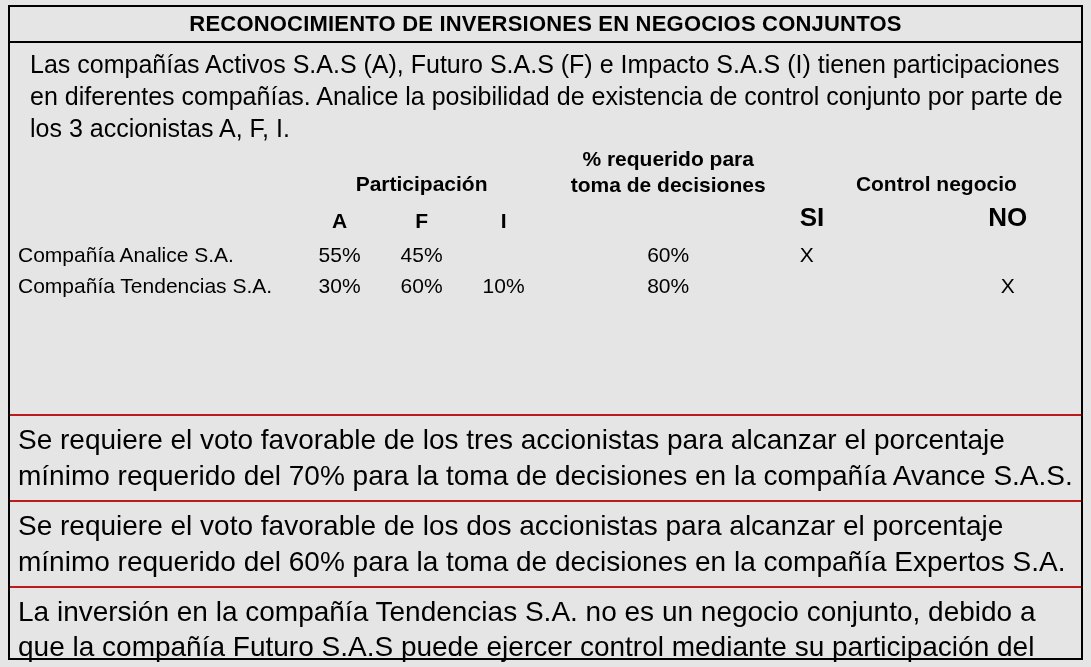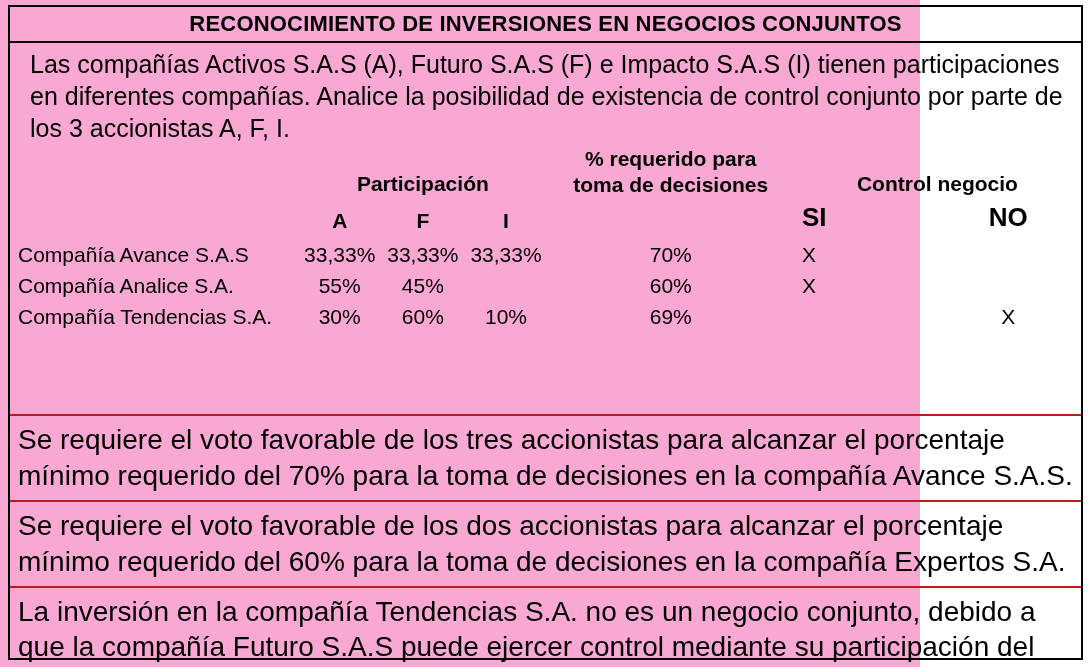--- a/index.html
+++ b/index.html
@@ -6,23 +6,23 @@
     margin: 0;
     padding: 0;
     background: #ffffff;
   }
   body {
     font-family: "Liberation Sans", sans-serif;
     color: #000000;
   }
   #page {
     position: relative;
-    width: 920px;
+    width: 1091px;
     height: 667px;
-    background: #f9a8d4;
+    background: #e5e5e5;
     box-sizing: border-box;
   }
   .frame {
     position: absolute;
     left: 8px;
     top: 5px;
     width: 1075px;
     height: 655px;
     border: 2px solid #000000;
     box-sizing: border-box;
@@ -136,46 +136,37 @@
           <tr>
             <td class="c-name hdr-blank"></td>
             <td class="c-a hdr-letter">A</td>
             <td class="c-f hdr-letter">F</td>
             <td class="c-i hdr-letter">I</td>
             <td class="c-req hdr-blank"></td>
             <td class="c-si hdr-sn">SI</td>
             <td class="c-no hdr-sn">NO</td>
           </tr>
 
-          <tr class="data-row">
-            <td class="c-name">Compañía Avance S.A.S</td>
-            <td class="c-a">33,33%</td>
-            <td class="c-f">33,33%</td>
-            <td class="c-i">33,33%</td>
-            <td class="c-req">70%</td>
-            <td class="c-si mark">X</td>
-            <td class="c-no mark"></td>
-          </tr>
 
           <tr class="data-row">
             <td class="c-name">Compañía Analice S.A.</td>
             <td class="c-a">55%</td>
             <td class="c-f">45%</td>
             <td class="c-i"></td>
             <td class="c-req">60%</td>
             <td class="c-si mark">X</td>
             <td class="c-no mark"></td>
           </tr>
 
           <tr class="data-row">
             <td class="c-name">Compañía Tendencias S.A.</td>
             <td class="c-a">30%</td>
             <td class="c-f">60%</td>
             <td class="c-i">10%</td>
-            <td class="c-req">69%</td>
+            <td class="c-req">80%</td>
             <td class="c-si mark"></td>
             <td class="c-no mark">X</td>
           </tr>
 
           <tr class="spacer-row">
             <td colspan="7"></td>
           </tr>
         </tbody>
       </table>
     </div>

